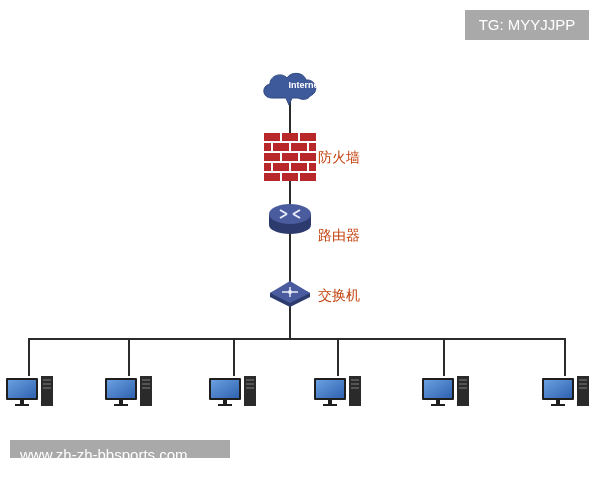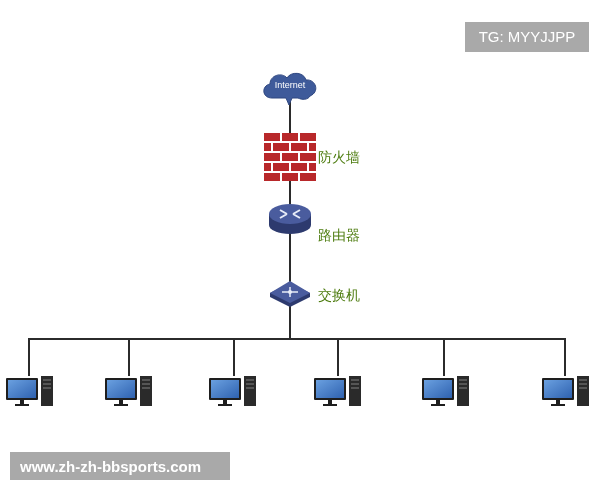--- a/index.html
+++ b/index.html
@@ -1,36 +1,36 @@
 <!DOCTYPE html>
 <html><head>
 <meta charset="utf-8">
 <style>
   html,body{margin:0;padding:0;}
   body{width:600px;height:480px;background:#ffffff;position:relative;overflow:hidden;font-family:"DejaVu Sans",sans-serif;}
   .abs{position:absolute;}
   .line{position:absolute;background:#2b2b2b;}
-  .label{position:absolute;font-size:13px;color:#4d7c0f;font-family:Liberation Serif, serif;}
-  .tag{position:absolute;background:#a9a9a9;color:#fff;font-family:"Liberation Sans",sans-serif;margin-top:12px;}
+  .label{position:absolute;font-size:13px;color:#c2410c;font-family:Liberation Serif, serif;}
+  .tag{position:absolute;background:#a9a9a9;color:#fff;font-family:"Liberation Sans",sans-serif;}
   .pc{position:absolute;width:48px;height:34px;}
 </style>
 </head>
 <body>
 
 <div class="tag" style="left:465px;top:10px;width:124px;height:30px;line-height:30px;text-align:center;font-size:15px;">TG: MYYJJPP</div>
 
 <div class="line" style="left:289px;top:102px;width:2px;height:32px;"></div>
 <div class="line" style="left:289px;top:180px;width:2px;height:26px;"></div>
 <div class="line" style="left:289px;top:232px;width:2px;height:50px;"></div>
 <div class="line" style="left:289px;top:304px;width:2px;height:35px;"></div>
 
 <svg class="abs" style="left:258px;top:68px;" width="64" height="40" viewBox="0 0 64 40">
   <path d="M14 30 C4 30 3 18 12 16 C12 7 24 4 29 10 C33 3 46 4 48 12 C58 11 62 24 52 28 C50 32 44 32 40 30 L34 30 L31 37 L28 30 Z" fill="#3e5a9a" stroke="#2e4680" stroke-width="1"></path>
 </svg>
-<div class="abs" style="left:264px;top:80px;width:52px;text-align:center;font-size:9px;font-weight:normal;color:#fff;font-family:'Liberation Sans',sans-serif;">Internet</div>
+<div class="abs" style="left:279px;top:80px;width:52px;text-align:center;font-size:9px;font-weight:bold;color:#fff;font-family:'Liberation Sans',sans-serif;">Internet</div>
 
 <svg class="abs" style="left:264px;top:133px;" width="52" height="48" viewBox="0 0 52 48">
   <rect x="0" y="0" width="52" height="48" fill="#fff"></rect>
   <g fill="#b8282a">
     <rect x="0" y="0" width="16" height="8"></rect>
       <rect x="18" y="0" width="16" height="8"></rect>
       <rect x="36" y="0" width="16" height="8"></rect>
     <rect x="0" y="10" width="7" height="8"></rect>
       <rect x="9" y="10" width="16" height="8"></rect>
       <rect x="27" y="10" width="16" height="8"></rect>
@@ -111,13 +111,13 @@
 <svg class="pc" style="left:314px;top:376px;">
     <use href="#pcsym"></use>
   </svg>
 <svg class="pc" style="left:422px;top:376px;">
     <use href="#pcsym"></use>
   </svg>
 <svg class="pc" style="left:542px;top:376px;">
     <use href="#pcsym"></use>
   </svg>
 
-<div class="tag" style="left:10px;top:440px;width:220px;height:40px;line-height:30px;padding-left:10px;box-sizing:border-box;font-size:15px;font-weight:bold;">www.zh-zh-bbsports.com</div>
+<div class="tag" style="left:10px;top:440px;width:220px;height:18px;line-height:30px;padding-left:10px;box-sizing:border-box;font-size:15px;">www.zh-zh-bbsports.com</div>
 
 </body></html>

